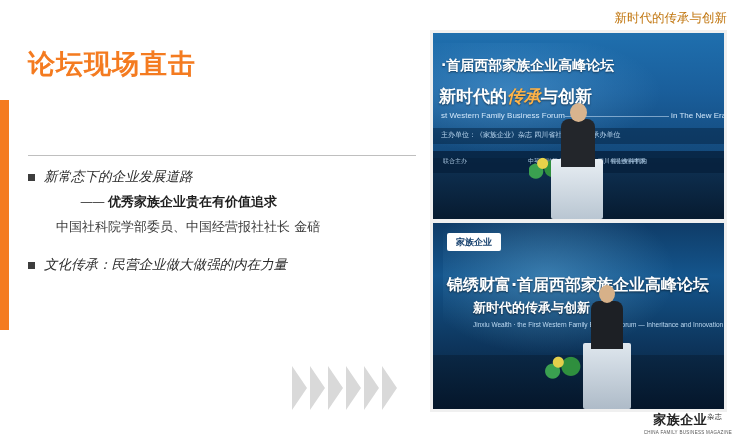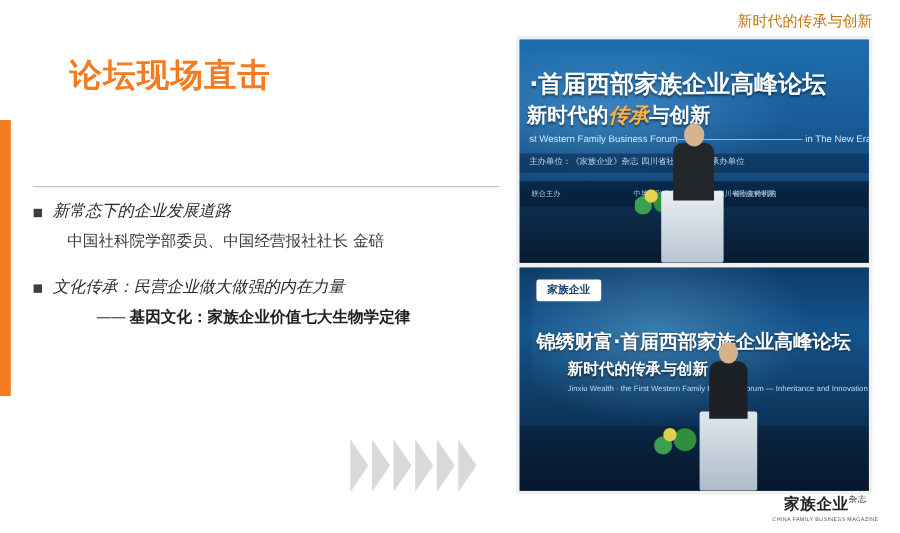--- a/index.html
+++ b/index.html
@@ -39,21 +39,20 @@
     top: 48px;
     width: 390px;
   }
   .headline .h1 {
     font-size: 27px;
     font-weight: bold;
     color: #f47b20;
     letter-spacing: 1px;
     line-height: 1.15;
     font-family: "DejaVu Sans", "Liberation Sans", sans-serif;
-    margin-left: 30px;
   }
   .headline .h2 {
     margin-top: 5px;
     font-size: 15.5px;
     font-weight: bold;
     color: #f47b20;
     letter-spacing: 0.5px;
     line-height: 1.2;
     font-family: "DejaVu Sans", "Liberation Sans", sans-serif;
   }
@@ -174,21 +173,21 @@
   }
   .p1 .led-glow {
     position: absolute;
     left: -30px; top: 10px;
     width: 260px; height: 110px;
     background: radial-gradient(ellipse at 40% 45%, rgba(120,200,255,0.35), rgba(20,70,120,0) 70%);
   }
   .p1 .title-main {
     position: absolute;
     left: 8px; top: 24px;
-    font-size: 20px;
+    font-size: 14px;
     font-weight: bold;
     color: #ffffff;
     white-space: nowrap;
     font-family: "DejaVu Sans", "Liberation Sans", sans-serif;
     text-shadow: 0 1px 2px rgba(0,0,0,.5);
   }
   .p1 .title-sub {
     position: absolute;
     left: 6px; top: 52px;
     font-size: 17px;
@@ -435,30 +434,30 @@
 
   <div class="divider"></div>
 
   <div class="bullets">
 
     <div class="bullet-group">
       <div class="bullet-row">
         <div class="sq"></div>
         <div class="bullet-text">新常态下的企业发展道路</div>
       </div>
+      <div class="sub-row">
+        <span class="dash">——</span><span class="strong">优秀家族企业贵在有价值追求</span>
+      </div>
       <div class="speaker-row">中国社科院学部委员、中国经营报社社长  金碚</div>
     </div>
 
     <div class="bullet-group">
       <div class="bullet-row">
         <div class="sq"></div>
         <div class="bullet-text">文化传承：民营企业做大做强的内在力量</div>
-      </div>
-      <div class="sub-row">
-        <span class="dash">——</span><span class="strong">基因文化：家族企业价值七大生物学定律</span>
       </div>
     </div>
 
   </div>
 
   <div class="chevrons">
     <div class="chev" style="left:0px;"></div>
     <div class="chev" style="left:18px;"></div>
     <div class="chev" style="left:36px;"></div>
     <div class="chev" style="left:54px;"></div>

